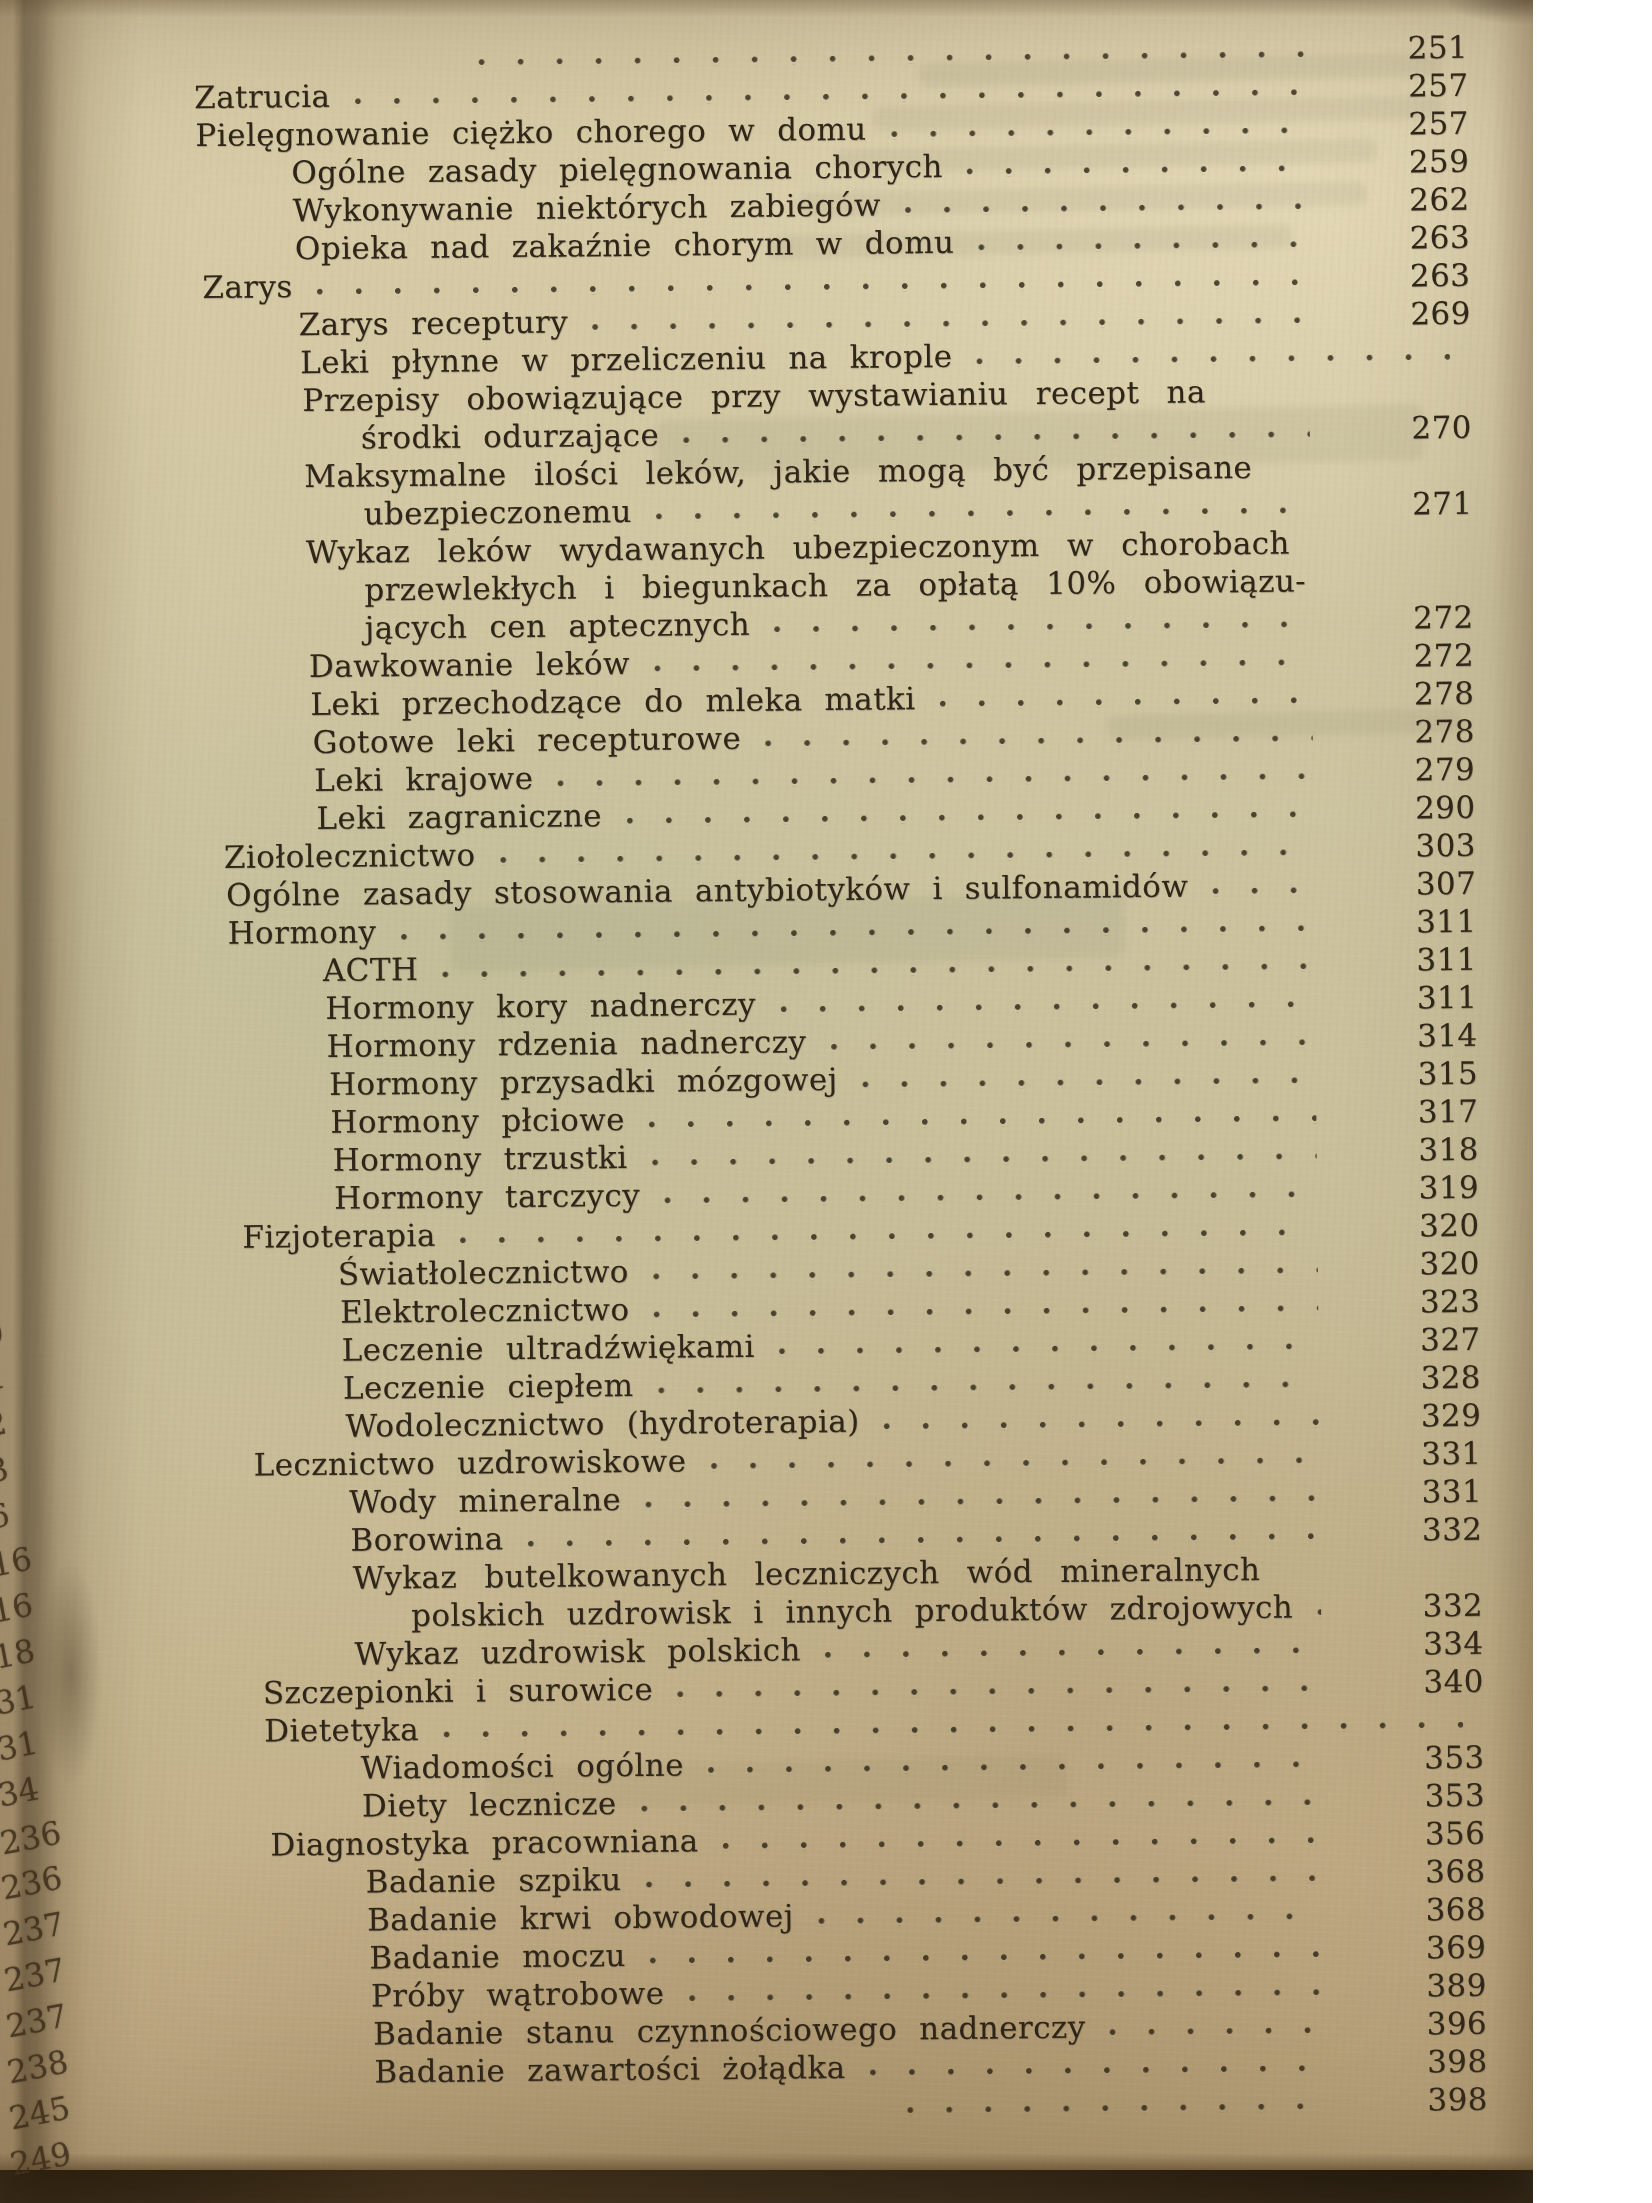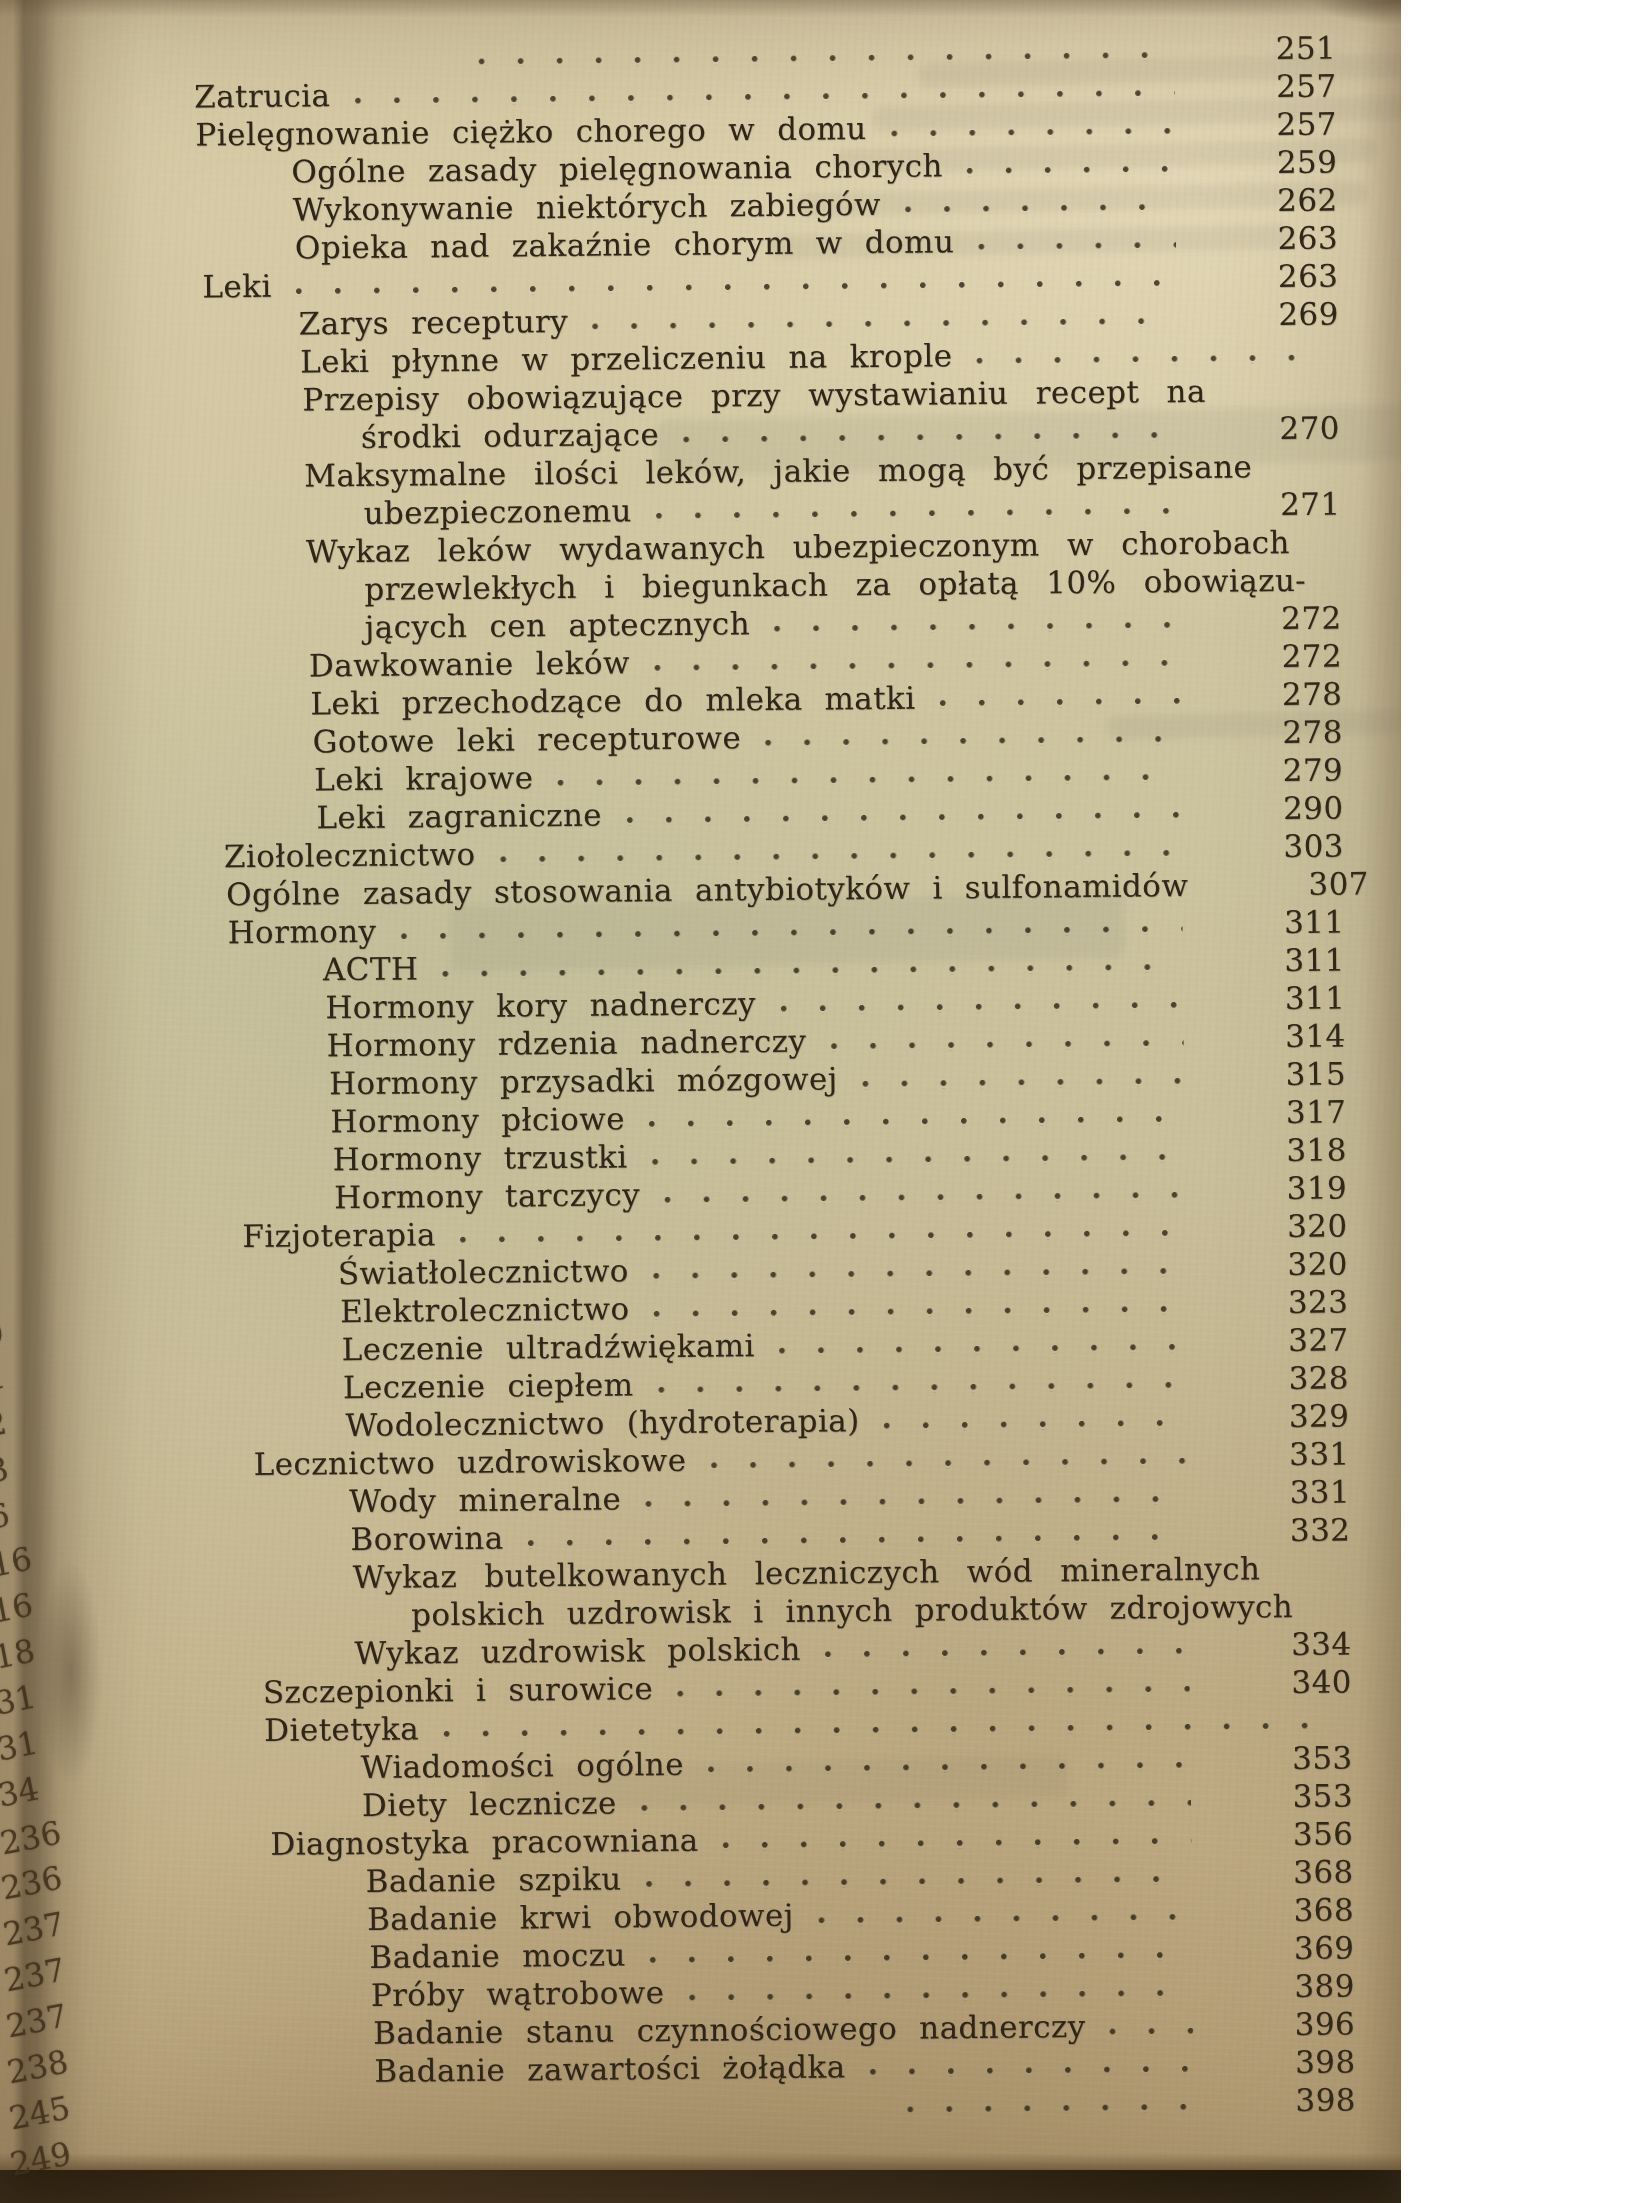--- a/index.html
+++ b/index.html
@@ -1,18 +1,18 @@
 <!DOCTYPE html>
 <html style="font-size:15px"><head>
 <meta charset="utf-8">
 <title>Document</title>
 <style>
   html,body{margin:0;padding:0;}
   body{width:1653px;height:2204px;font-family:"DejaVu Serif","Liberation Serif",serif;}
-  .page{position:relative;width:1401px;height:2204px;overflow:hidden;
+  .page{position:relative;width:1533px;height:2204px;overflow:hidden;
     background:
       radial-gradient(1124px 750px at 85% 8%, rgba(238,226,194,0.55), transparent 60%),
       radial-gradient(843px 656px at 30% 45%, rgba(158,168,132,0.18), transparent 65%),
       radial-gradient(937px 843px at 70% 78%, rgba(150,125,85,0.22), transparent 70%),
       radial-gradient(1405px 656px at 50% 102%, rgba(118,94,58,0.35), transparent 72%),
       linear-gradient(175deg,#dacea9 0%,#d4c9a4 18%,#ccc39f 40%,#c8bd98 62%,#c3b089 82%,#bda67d 100%);
   }
   .grain{position:absolute;inset:0;pointer-events:none;opacity:.5;
     background:
       repeating-linear-gradient(93deg, rgba(110,95,70,0.045) 0 2.8px, transparent 2.8px 7.5px),
@@ -114,21 +114,21 @@
       </div>
       <div class="entry">
         <div class="line last" style="padding-left: 105px;">
           <span class="label">Opieka nad zakaźnie chorym w domu</span>
           <span class="dots"></span>
           <span class="pagenum">263</span>
         </div>
       </div>
       <div class="entry">
         <div class="line last" style="padding-left: 12px;">
-          <span class="label">Leki</span>
+          <span class="label">Zarys</span>
           <span class="dots"></span>
           <span class="pagenum">263</span>
         </div>
       </div>
       <div class="entry">
         <div class="line last" style="padding-left: 108px;">
           <span class="label">Zarys receptury</span>
           <span class="dots"></span>
           <span class="pagenum">269</span>
         </div>

